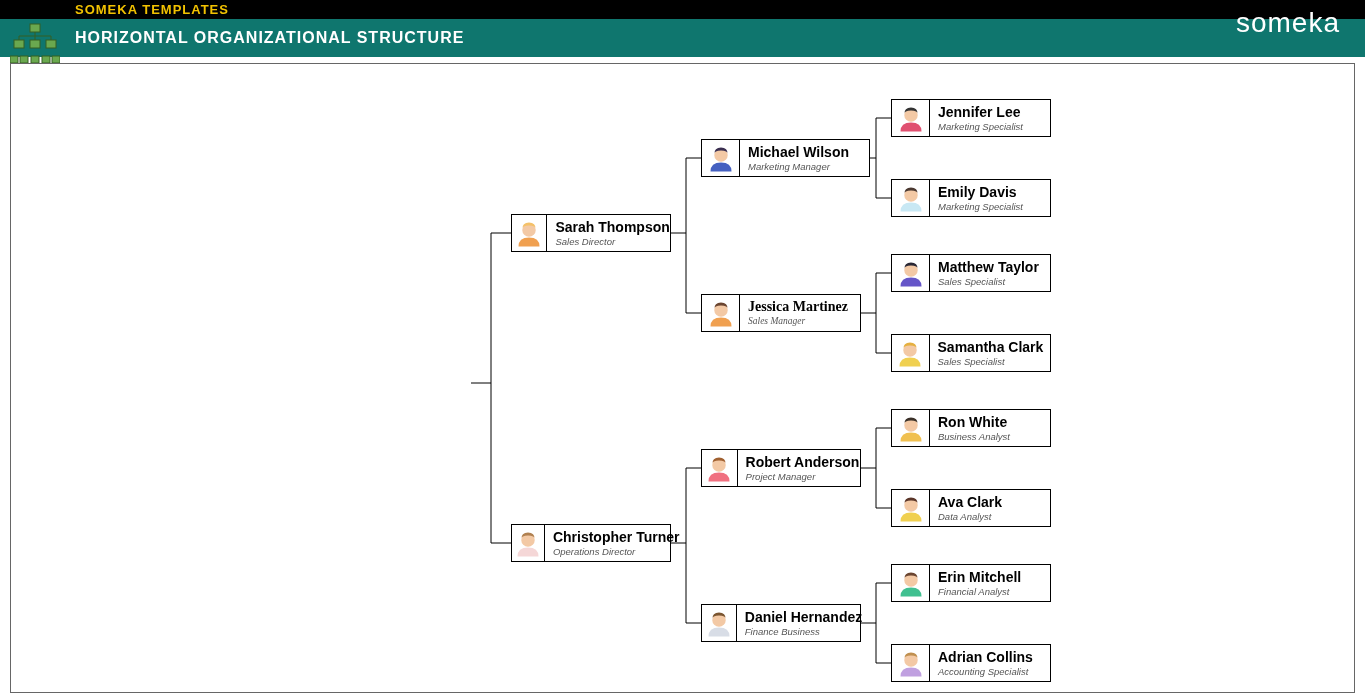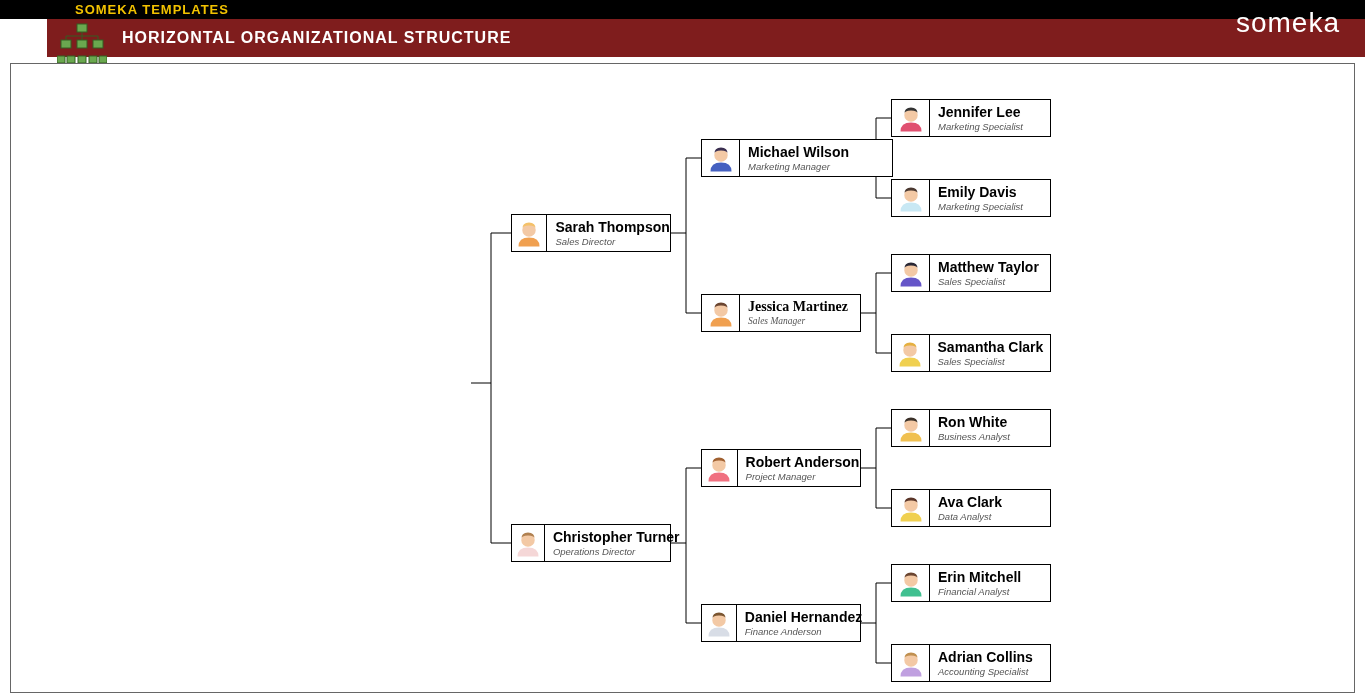--- a/index.html
+++ b/index.html
@@ -17,29 +17,28 @@
     display: flex;
     align-items: center;
   }
   .header-top span {
     color: #f2c200;
     font-size: 13px;
     font-weight: bold;
     letter-spacing: 1px;
   }
   .header-main {
-    background: #7f1d1d;
+    background: #0f766e;
     height: 38px;
     display: flex;
     align-items: center;
     justify-content: space-between;
     padding-left: 75px;
     padding-right: 18px;
     position: relative;
-    margin-left: 47px;
   }
   .header-main .title {
     color: #ffffff;
     font-size: 16px;
     font-weight: bold;
     letter-spacing: 1px;
   }
   .logo-text {
     color: #ffffff;
     font-size: 28px;
@@ -195,21 +194,21 @@
     <path d="M6 38 Q6 26 20 26 Q34 26 34 38 Z" fill="#f5d7d7"></path>
     <circle cx="20" cy="16" r="9" fill="#f3c9a5"></circle>
     <path d="M11 15 Q11 6 20 6 Q29 6 29 15 Q29 10 20 10 Q11 10 11 15 Z" fill="#b08050"></path>
   </svg>
       </div>
     <div class="info">
       <div class="name">Christopher Turner</div>
       <div class="role">Operations Director</div>
     </div>
     </div>
-    <div class="node" style="left: 690px; top: 75px; width: 192px;">
+    <div class="node" style="left: 690px; top: 75px; width: 169px;">
     <div class="avatar">
         <svg viewBox="0 0 40 40">
     <path d="M6 38 Q6 26 20 26 Q34 26 34 38 Z" fill="#4560c0"></path>
     <circle cx="20" cy="16" r="9" fill="#f3c9a5"></circle>
     <path d="M11 15 Q11 6 20 6 Q29 6 29 15 Q29 10 20 10 Q11 10 11 15 Z" fill="#3a2e50"></path>
   </svg>
       </div>
     <div class="info">
       <div class="name">Michael Wilson</div>
       <div class="role">Marketing Manager</div>
@@ -244,21 +243,21 @@
     <div class="node" style="left: 690px; top: 540px; width: 160px;">
     <div class="avatar">
         <svg viewBox="0 0 40 40">
     <path d="M6 38 Q6 26 20 26 Q34 26 34 38 Z" fill="#d8dde6"></path>
     <circle cx="20" cy="16" r="9" fill="#f3c9a5"></circle>
     <path d="M11 15 Q11 6 20 6 Q29 6 29 15 Q29 10 20 10 Q11 10 11 15 Z" fill="#7a5530"></path>
   </svg>
       </div>
     <div class="info">
       <div class="name">Daniel Hernandez</div>
-      <div class="role">Finance Anderson</div>
+      <div class="role">Finance Business</div>
     </div>
     </div>
     <div class="node" style="left: 880px; top: 35px; width: 160px;">
     <div class="avatar">
         <svg viewBox="0 0 40 40">
     <path d="M6 38 Q6 26 20 26 Q34 26 34 38 Z" fill="#e05070"></path>
     <circle cx="20" cy="16" r="9" fill="#f3c9a5"></circle>
     <path d="M11 15 Q11 6 20 6 Q29 6 29 15 Q29 10 20 10 Q11 10 11 15 Z" fill="#333"></path>
   </svg>
       </div>

